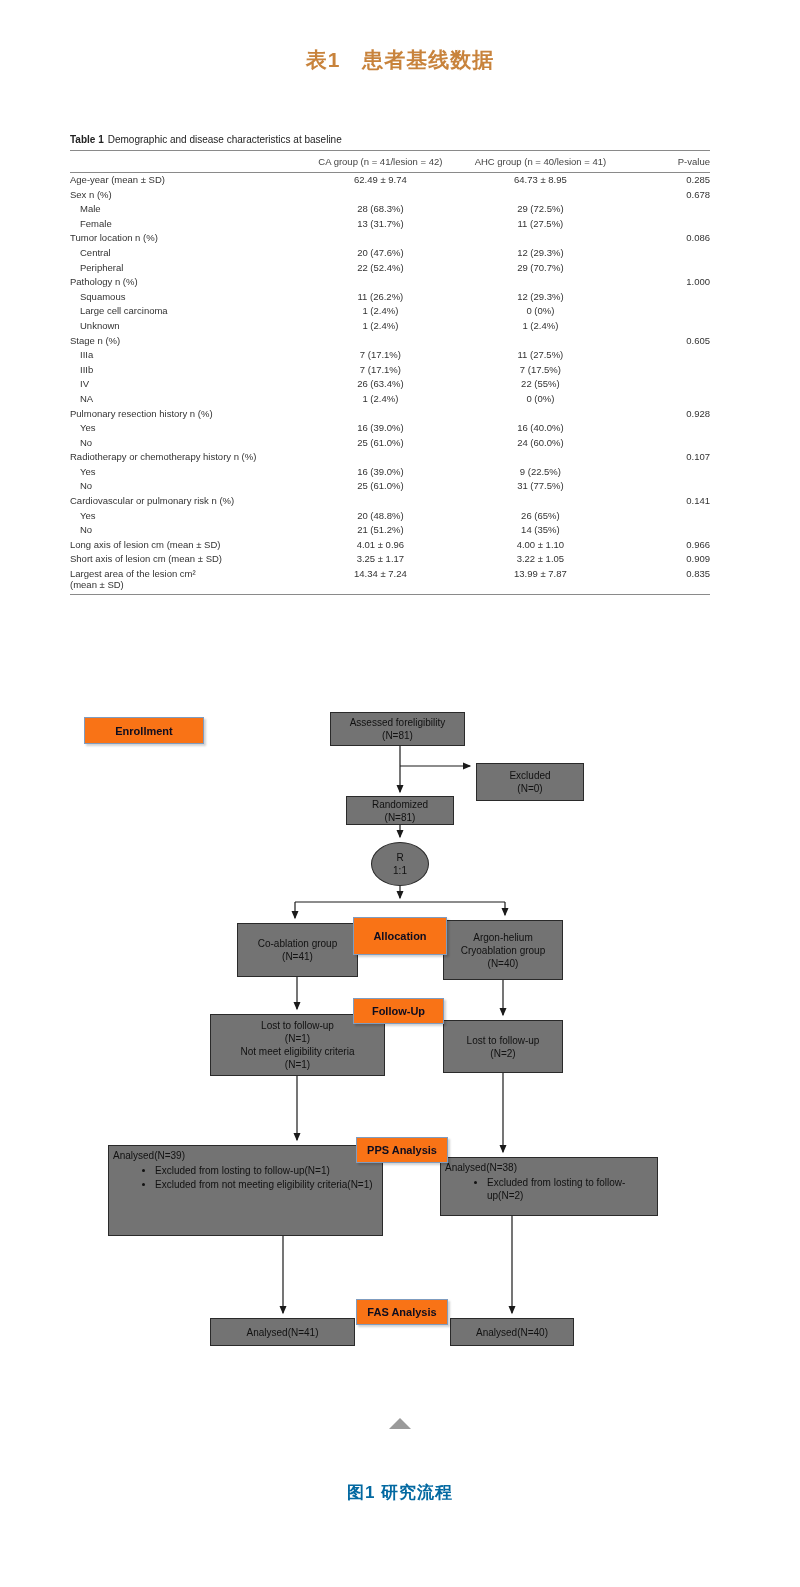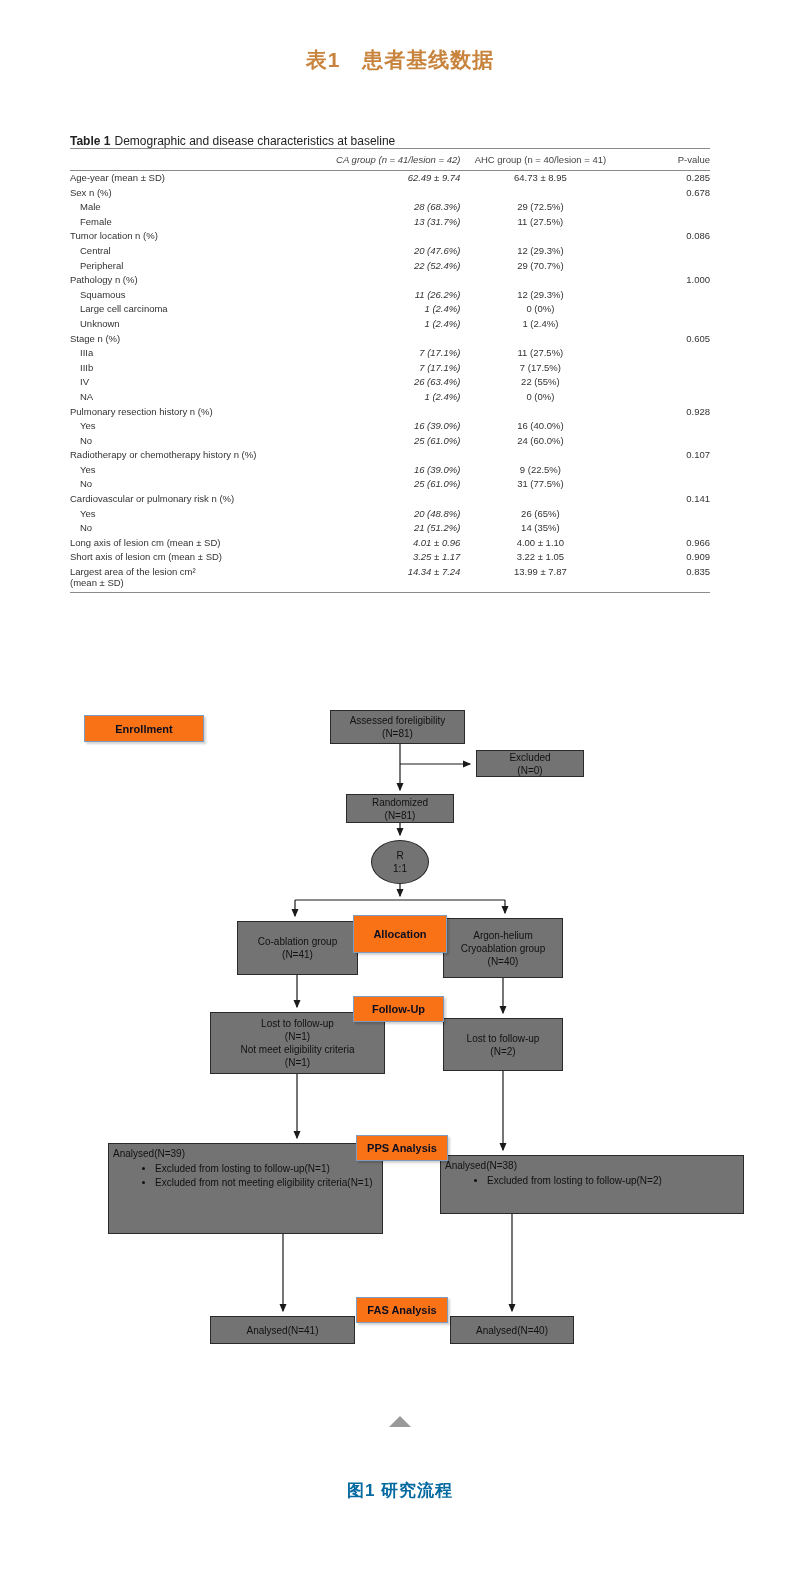--- a/index.html
+++ b/index.html
@@ -23,21 +23,21 @@
   .zh-caption{
     margin-top:52px;
     text-align:center;
     font-size:17px;
     font-weight:bold;
     letter-spacing:1px;
     color:#0369a1;
   }
   
   .table-section{ width:640px; margin:60px 0 0 70px; }
-  .tbl-caption{ font-size:12px; color:#222; }
+  .tbl-caption{ font-size:10px; color:#222; margin-bottom:5px; }
   .tbl-caption .bold{ font-weight:bold; margin-right:4px; }
   table.baseline{
     width:100%;
     border-collapse:collapse;
     font-size:9.5px;
     color:#333;
   }
   table.baseline th{
     font-weight:normal;
     color:#444;
@@ -46,21 +46,21 @@
     padding:5px 0;
     vertical-align:middle;
   }
   table.baseline td{
     padding:2px 0;
     line-height:10.6px;
     vertical-align:top;
   }
   table.baseline tr:last-child td{ border-bottom:1px solid #8a8a8a; padding-bottom:4px; }
   .col-label{ width:36%; text-align:left; }
-  .col-ca{ width:25%; text-align:right;font-style:italic; }
+  .col-ca{ width:25%; text-align:center; }
   .col-ahc{ width:25%; text-align:center; }
   .col-p{ width:14%; text-align:right; }
   td.col-label.sub{ padding-left:10px; }
   
   .flow{
     position:relative;
     width:800px;
     height:665px;
     margin-top:112px;
   }
@@ -325,21 +325,21 @@
       <line x1="512" y1="509" x2="512" y2="606" marker-end="url(#arr)"></line>
     </svg>
 
     <div class="flabel" style="left:84px;top:10px;width:120px;height:27px">Enrollment</div>
 
     <div class="fnode" style="left:330px;top:5px;width:135px;height:34px">
       <div>Assessed foreligibility</div>
       <div>(N=81)</div>
     </div>
 
-    <div class="fnode" style="left:476px;top:45px;width:108px;height:27px">
+    <div class="fnode" style="left:476px;top:56px;width:108px;height:38px">
       <div>Excluded</div>
       <div>(N=0)</div>
     </div>
 
     <div class="fnode" style="left:346px;top:89px;width:108px;height:29px">
       <div>Randomized</div>
       <div>(N=81)</div>
     </div>
 
     <div class="fnode ellipse" style="left:371px;top:135px;width:58px;height:44px">
@@ -377,21 +377,21 @@
     <div class="flabel" style="left:356px;top:430px;width:92px;height:26px">PPS Analysis</div>
 
     <div class="fnode listbox" style="left:108px;top:438px;width:275px;height:91px">
       <div class="box-title">Analysed(N=39)</div>
       <ul>
         <li>Excluded from losting to follow-up(N=1)</li>
         <li>Excluded from not meeting eligibility criteria(N=1)</li>
       </ul>
     </div>
 
-    <div class="fnode listbox" style="left:440px;top:450px;width:304px;height:59px">
+    <div class="fnode listbox" style="left:440px;top:450px;width:218px;height:59px">
       <div class="box-title">Analysed(N=38)</div>
       <ul>
         <li>Excluded from losting to follow-up(N=2)</li>
       </ul>
     </div>
 
     <div class="flabel" style="left:356px;top:592px;width:92px;height:26px">FAS Analysis</div>
 
     <div class="fnode" style="left:210px;top:611px;width:145px;height:28px">
       <div>Analysed(N=41)</div>

